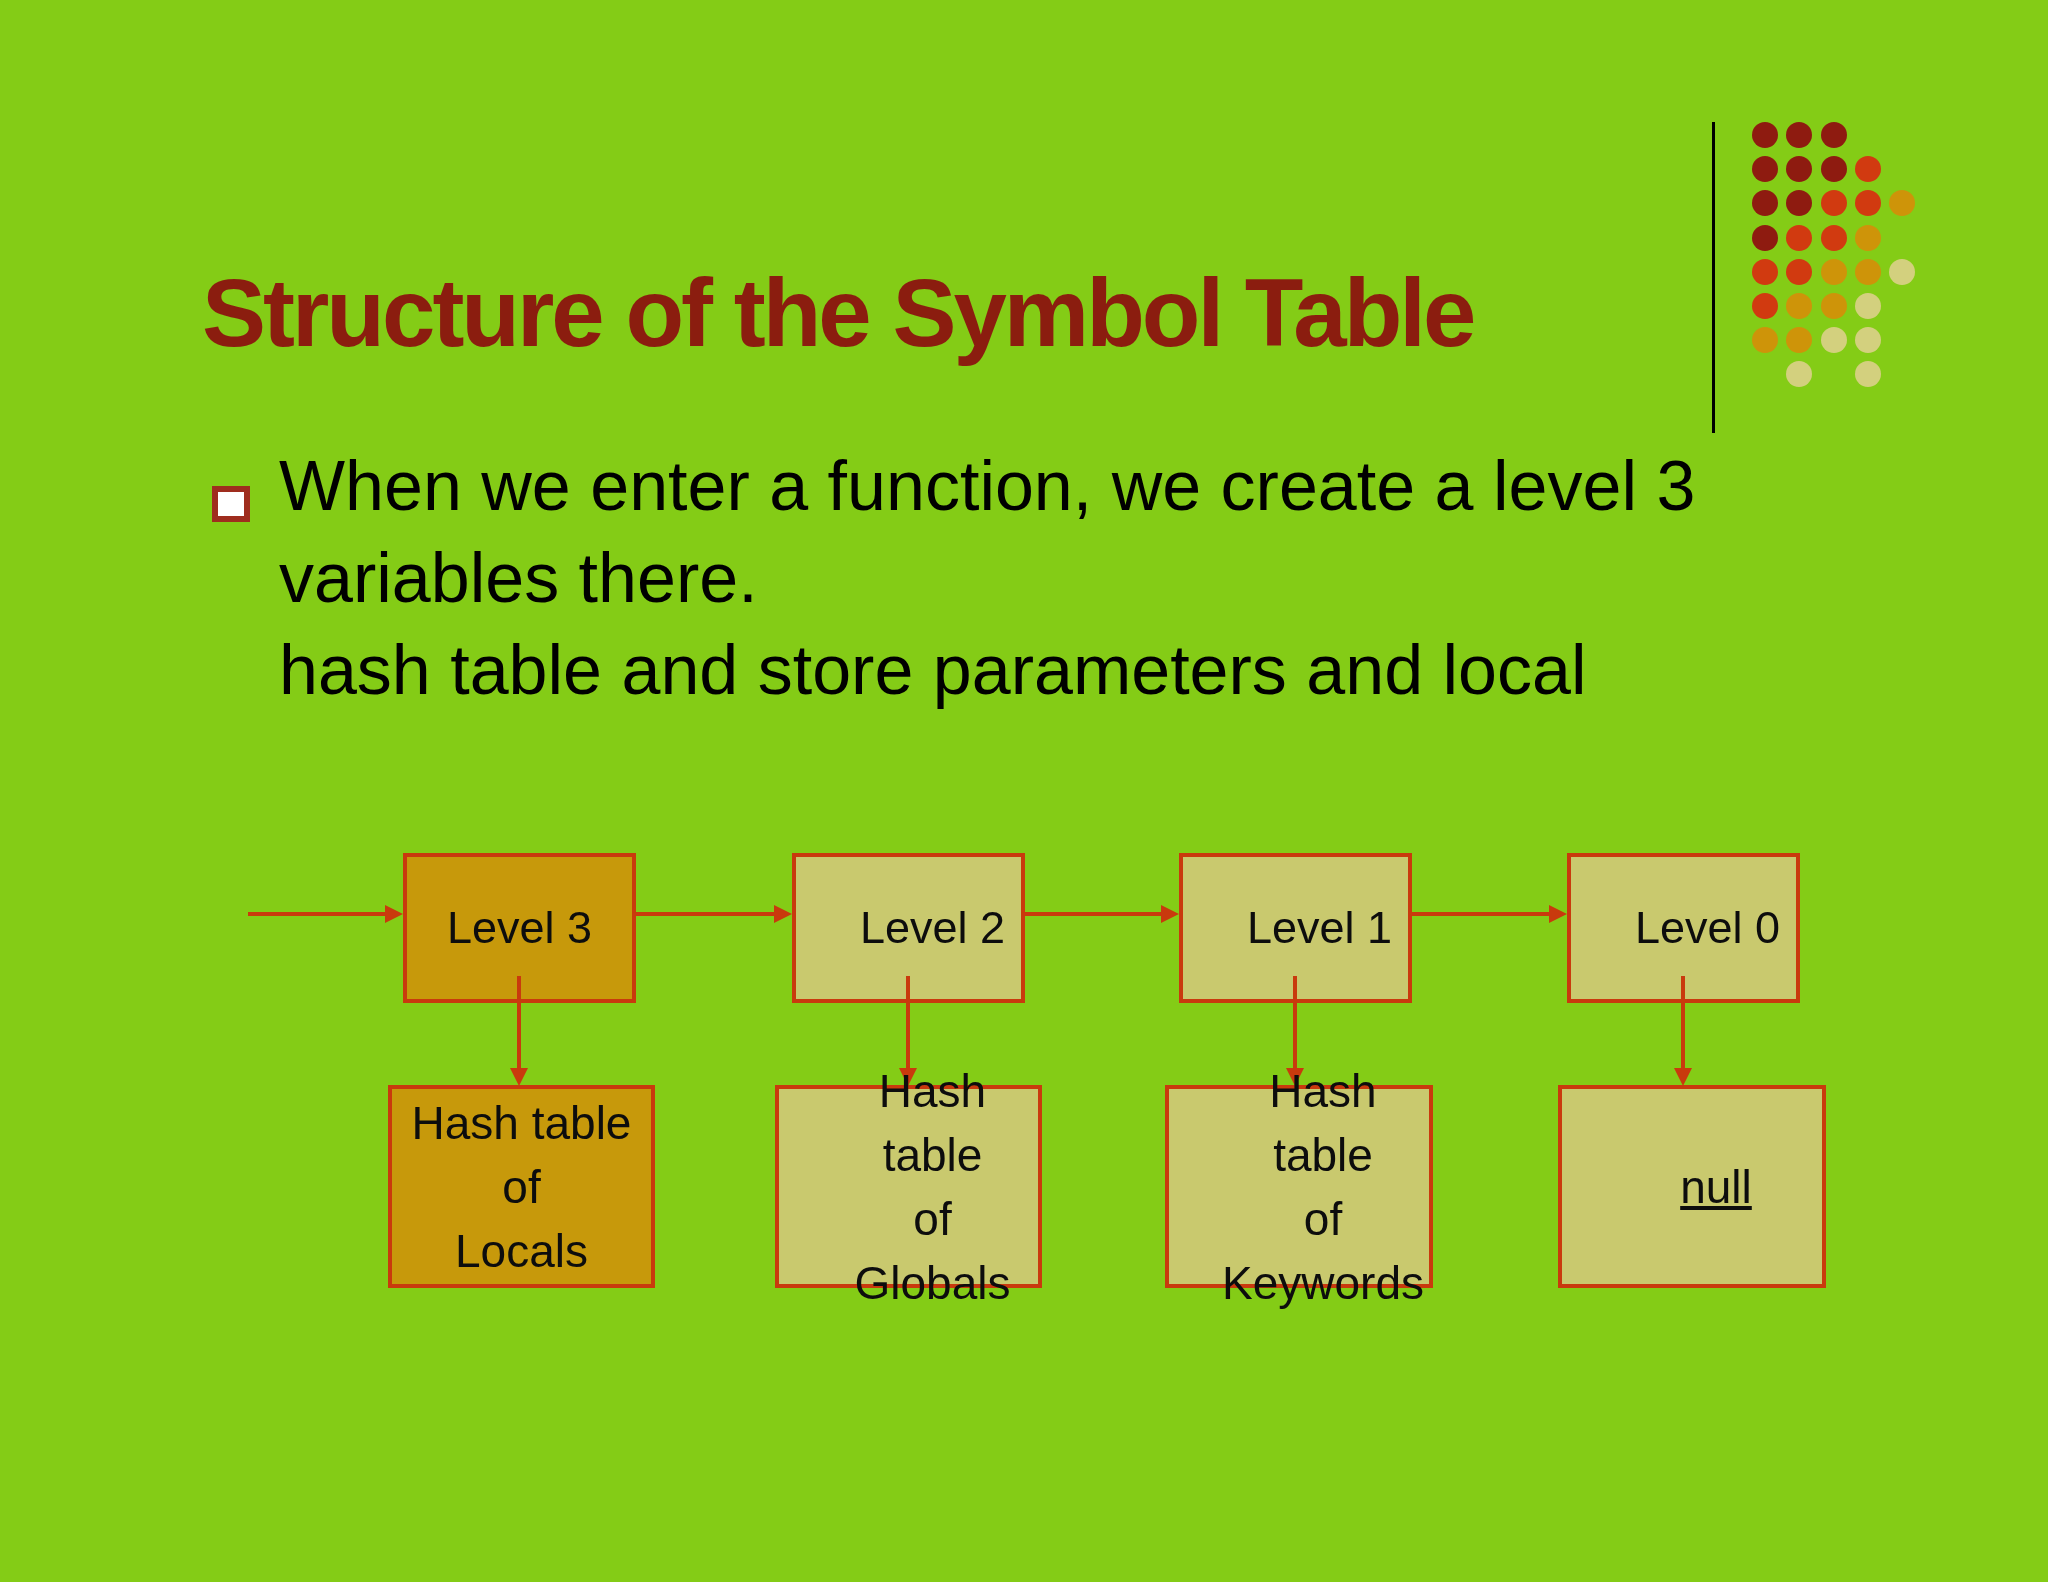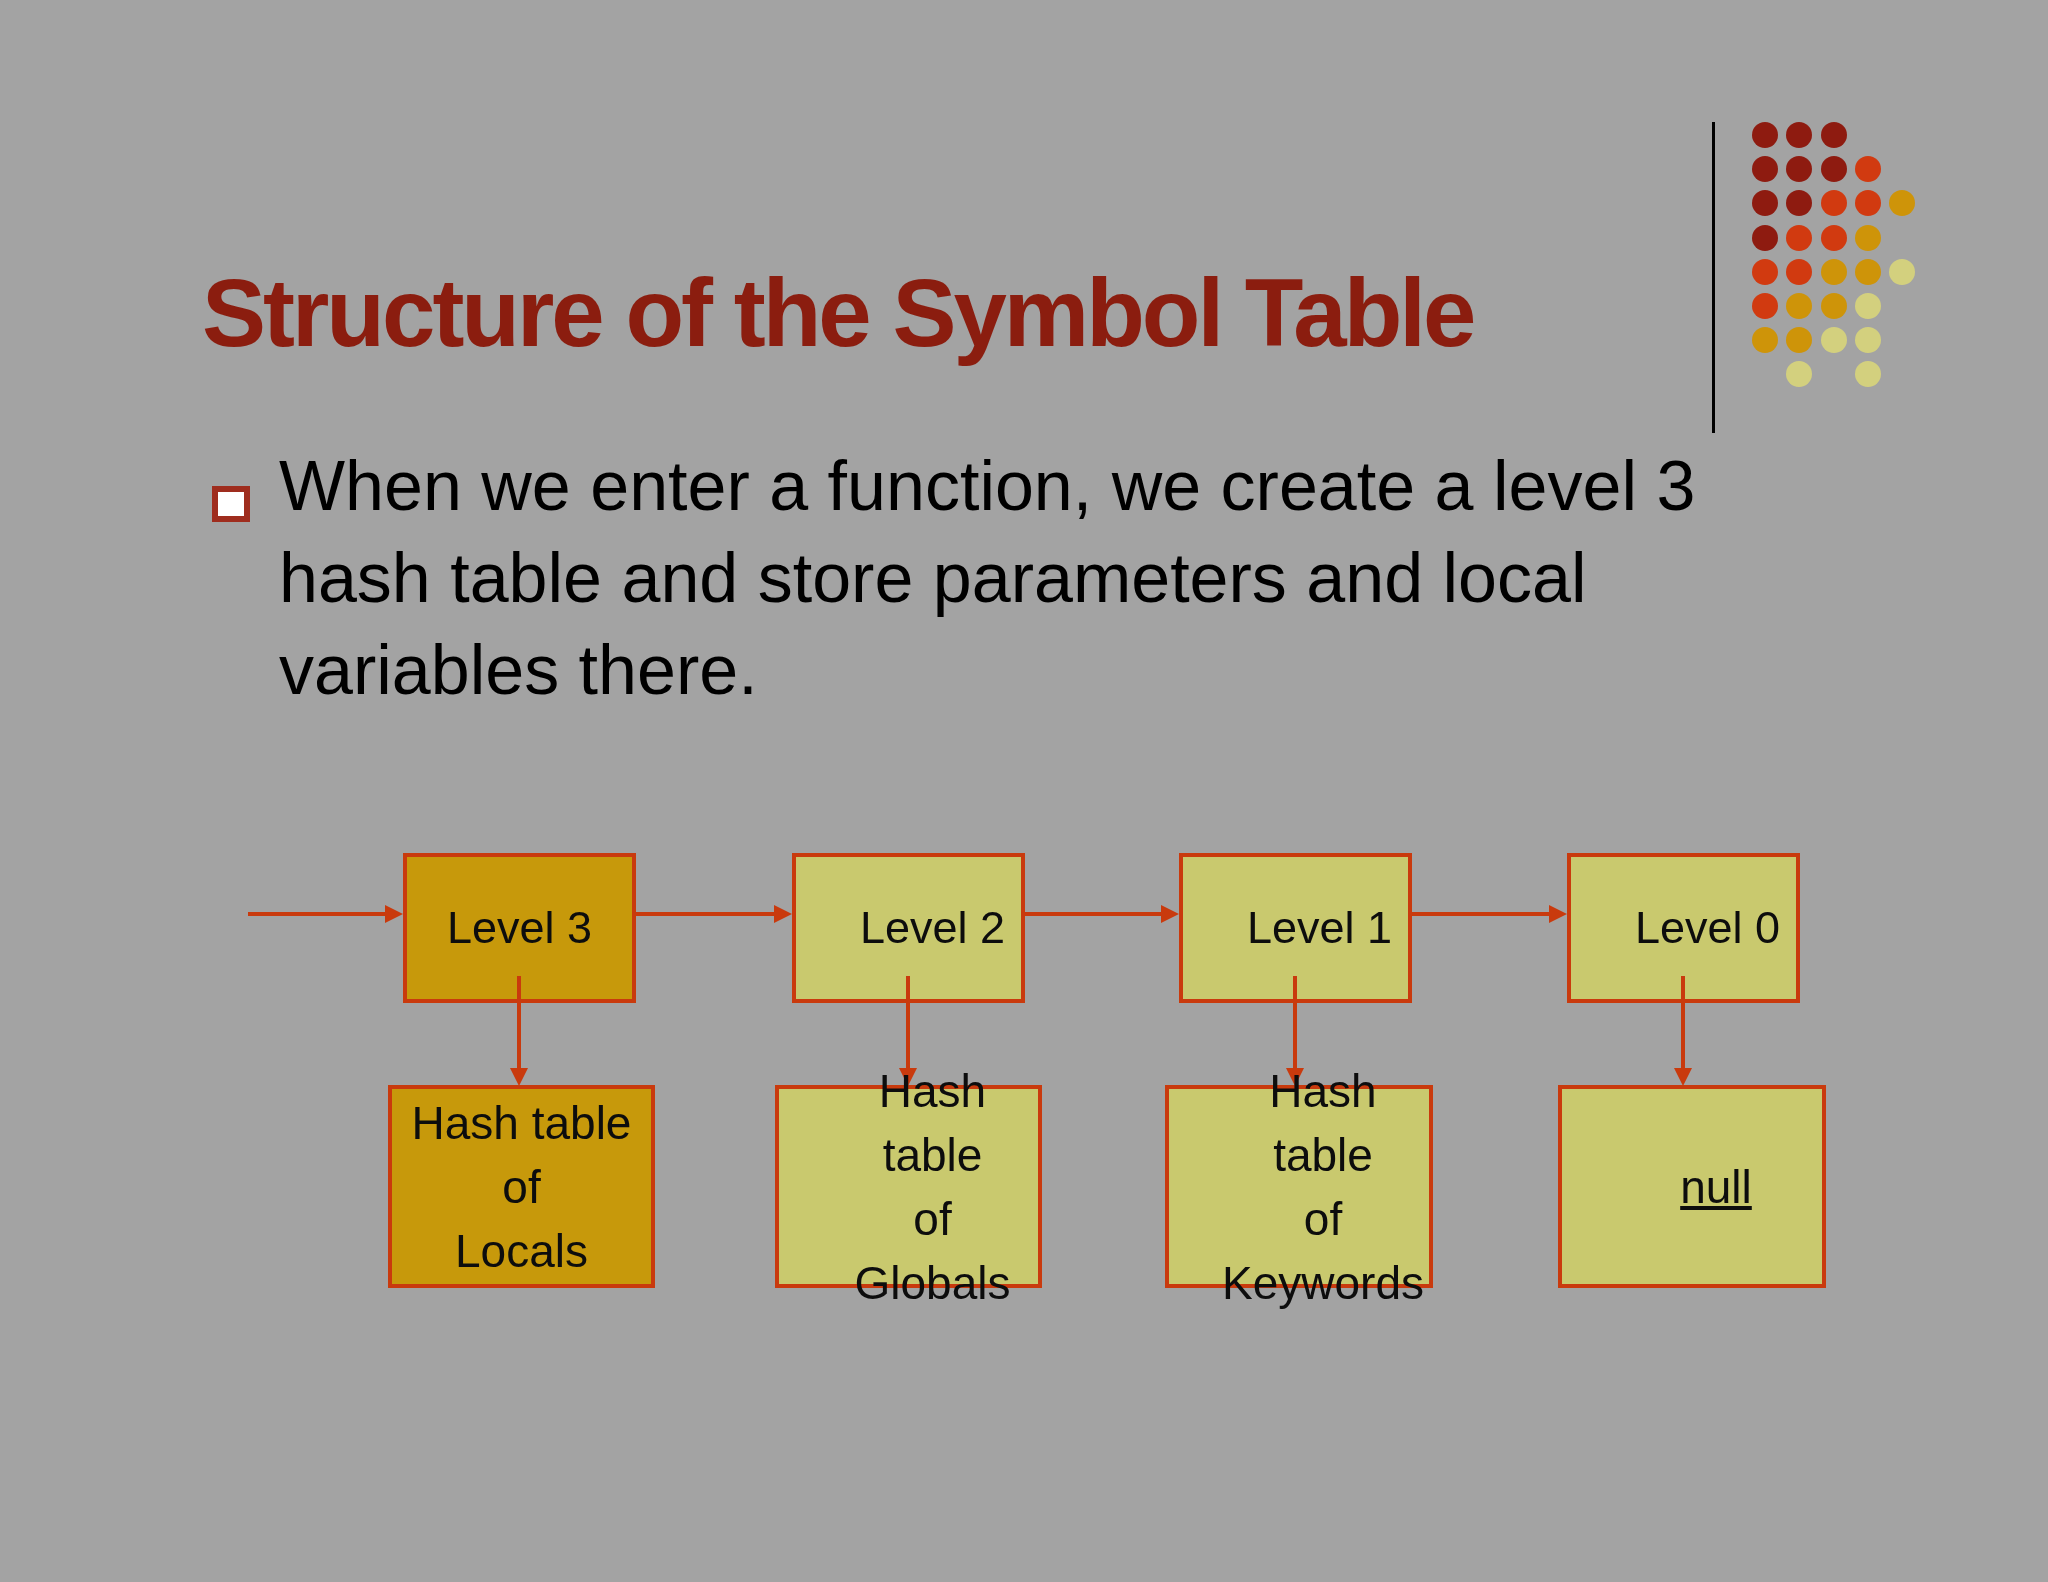--- a/index.html
+++ b/index.html
@@ -1,19 +1,19 @@
 <!DOCTYPE html>
 <html style="--title: #8B1D0F; --accent_border: #C93A0D; --gold_fill: #C7990B; --pale_fill: #C9C96E;"><head>
 <meta charset="utf-8">
 <style>
   html,body{margin:0;padding:0;background:#ffffff;}
   .slide{
     position:relative;
     width:2048px;height:1582px;
-    background:#a3a3a3;
+    background:#84cc16;
     overflow:hidden;
     font-family:"Liberation Sans", sans-serif;
   }
   
   .title{
     position:absolute;left:202px;top:258px;
     font-size:96px;font-weight:bold;letter-spacing:-3px;
     color:var(--title,#8B1D0F);
     white-space:nowrap;
   }
@@ -116,22 +116,22 @@
       <div class="dot" style="left: 34.3px; top: 205.2px; background: rgb(206, 148, 9);"></div>
       <div class="dot" style="left: 68.6px; top: 205.2px; background: rgb(211, 208, 126);"></div>
       <div class="dot" style="left: 102.9px; top: 205.2px; background: rgb(211, 208, 126);"></div>
       <div class="dot" style="left: 34.3px; top: 239.4px; background: rgb(211, 208, 126);"></div>
       <div class="dot" style="left: 102.9px; top: 239.4px; background: rgb(211, 208, 126);"></div>
     </div>
 
   <div class="bullet-square"></div>
   <div class="body-text">
     <div>When we enter a function, we create a level 3</div>
+    <div>variables there.</div>
     <div>hash table and store parameters and local</div>
-    <div>variables there.</div>
   </div>
 
   <div class="harrow ha1"></div>
   <div class="harrow ha2"></div>
   <div class="harrow ha3"></div>
   <div class="harrow ha4"></div>
 
   <div class="box level-box gold lb1">Level 3</div>
   <div class="box level-box pale lb2">Level 2</div>
   <div class="box level-box pale lb3">Level 1</div>

